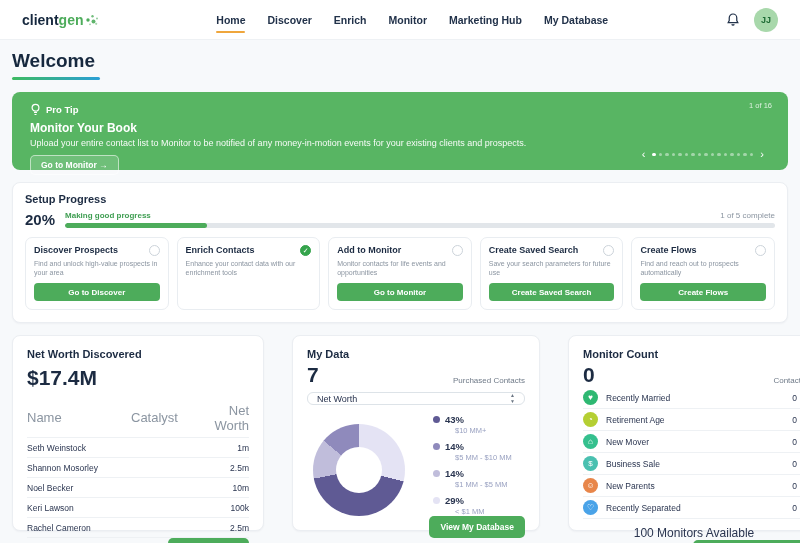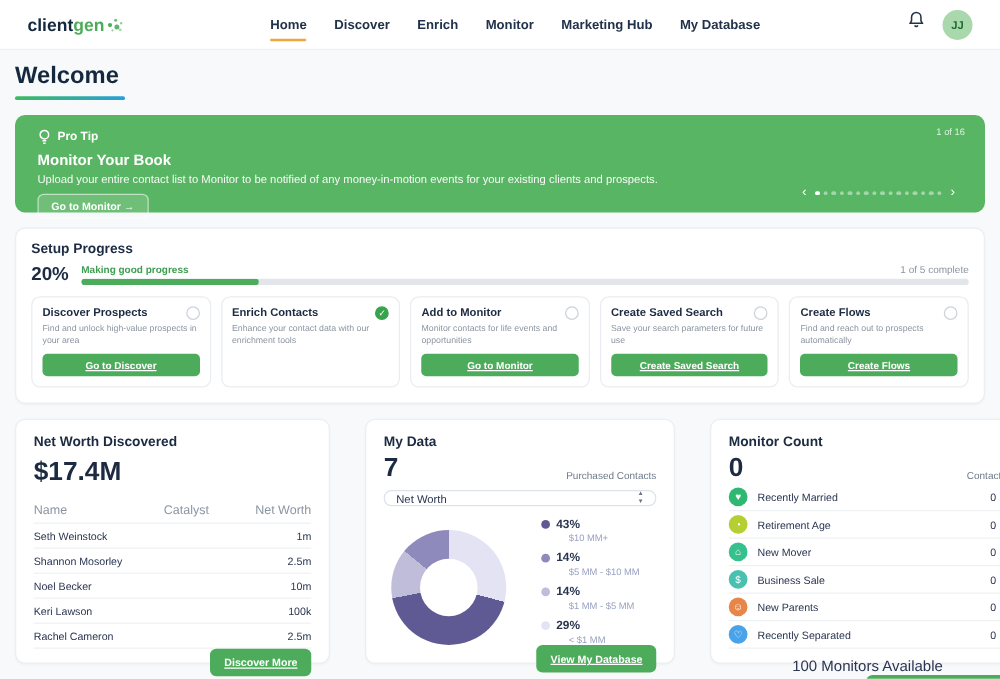--- a/index.html
+++ b/index.html
@@ -7,21 +7,21 @@
   .page { width: 800px; height: 543px; display: flex; flex-direction: column; }
 
   
   header { height: 40px; background: #fff; display: flex; align-items: center; padding: 0 22px; border-bottom: 1px solid #eef1f4; flex: 0 0 auto; }
   .logo { display: flex; align-items: center; font-size: 14px; font-weight: 700; cursor: pointer; }
   .lg1 { color: #16283e; } .lg2 { color: #4dac5b; }
   .logo svg { margin-left: 2px; }
   nav { display: flex; gap: 22px; margin: 0 auto; }
   .nav-item { font-size: 10.5px; font-weight: 600; color: #22324a; cursor: pointer; padding: 4px 0; position: relative; }
   .nav-item.active::after { content: ""; position: absolute; left: 0; right: 0; bottom: -3px; height: 2px; background: #efa63c; border-radius: 2px; }
-  .hdr-right { display: flex; align-items: flex-start; gap: 14px; }
+  .hdr-right { display: flex; align-items: center; gap: 14px; }
   .avatar { width: 24px; height: 24px; border-radius: 50%; background: #a8d8ab; color: #1e6b35; font-size: 9px; font-weight: 700; display: flex; align-items: center; justify-content: center; cursor: pointer; }
 
   main { padding: 0 12px; flex: 1 1 auto; }
   h1 { font-size: 19px; font-weight: 700; color: #16283e; margin-top: 10px; }
   .title-underline { width: 88px; height: 3px; border-radius: 2px; margin-top: 5px; background: linear-gradient(to right, #3dba61, #2a9fd6); }
 
   
   .banner { margin-top: 12px; background: #58b563; border-radius: 8px; color: #fff; padding: 11px 18px 12px; position: relative; height: 78px; }
   .badge-row { display: flex; align-items: center; gap: 5px; font-size: 9.5px; font-weight: 700; }
   .banner-title { font-size: 12px; font-weight: 700; margin-top: 5px; }
@@ -48,36 +48,36 @@
   .complete-label { margin-left: auto; color: #8b95a1; }
   .track { height: 5px; background: #e2e6ea; border-radius: 3px; overflow: hidden; }
   .fill { height: 100%; background: #4dac5b; border-radius: 3px; }
   .steps { display: grid; grid-template-columns: repeat(5, 1fr); gap: 8px; margin-top: 9px; }
   .step { border: 1px solid #e9edf1; border-radius: 7px; padding: 7px 8px 8px; display: flex; flex-direction: column; min-height: 62px; }
   .step-head { display: flex; align-items: flex-start; }
   .step-title { font-size: 9px; font-weight: 700; flex: 1; }
   .step-circle { width: 11px; height: 11px; border: 1.5px solid #ccd3da; border-radius: 50%; flex: 0 0 auto; }
   .step-circle.done { background: #35a44c; border-color: #35a44c; color: #fff; font-size: 7px; display: flex; align-items: center; justify-content: center; }
   .step-desc { font-size: 7px; color: #8b95a1; margin: 3px 0 6px; line-height: 1.3; }
-  .btn-green { background: #4dac5b; color: #fff; border: none; border-radius: 4px; font-weight: 700; cursor: pointer; font-family: inherit; text-decoration: underline; }
+  .btn-green { background: #4dac5b; color: #fff; border: none; border-radius: 4px; font-weight: 700; cursor: pointer; font-family: inherit; }
   .step .btn-green { margin-top: auto; height: 18px; font-size: 8px; width: 100%; }
 
   
   .cards-row { display: grid; grid-template-columns: 252px 248px 252px; gap: 28px; margin-top: 12px; }
   .cards-row .card { height: 196px; padding: 12px 14px; display: flex; flex-direction: column; position: relative; }
   .big-num { font-size: 21px; font-weight: 700; margin-top: 6px; }
   .num-row { display: flex; align-items: flex-end; margin-top: 4px; }
   .num-row .big-num { margin: 0; line-height: 1; }
   .num-side-label { margin-left: auto; font-size: 8px; color: #6f7a88; }
   .card-btn { align-self: flex-end; margin-top: auto; padding: 6px 11px; font-size: 8.5px; border-radius: 5px; }
 
   
   .nw-table { margin-top: 8px; }
   .nw-head, .nw-row { display: flex; align-items: center; border-bottom: 1px solid #eef1f4; padding: 4.5px 0; }
-  .nw-head { font-size: 10px; color: #8b95a1; }
+  .nw-head { font-size: 13px; color: #8b95a1; }
   .nw-row { font-size: 8.5px; color: #2a3550; }
   .col-name { flex: 1; }
   .col-cat { width: 64px; }
   .col-val { width: 54px; text-align: right; }
 
   
   .select { margin-top: 7px; height: 23px; border: 1px solid #dde3e8; border-radius: 6px; display: flex; align-items: center; padding: 0 9px; font-size: 9px; color: #2a3550; cursor: pointer; background: #fff; }
   .updown { margin-left: auto; display: flex; flex-direction: column; font-size: 5px; color: #6b7684; line-height: 1.1; }
   .chart-area { display: flex; margin-top: 9px; align-items: flex-end; }
   .donut { width: 92px; height: 92px; border-radius: 50%; position: relative; margin-left: 6px; flex: 0 0 auto; }

